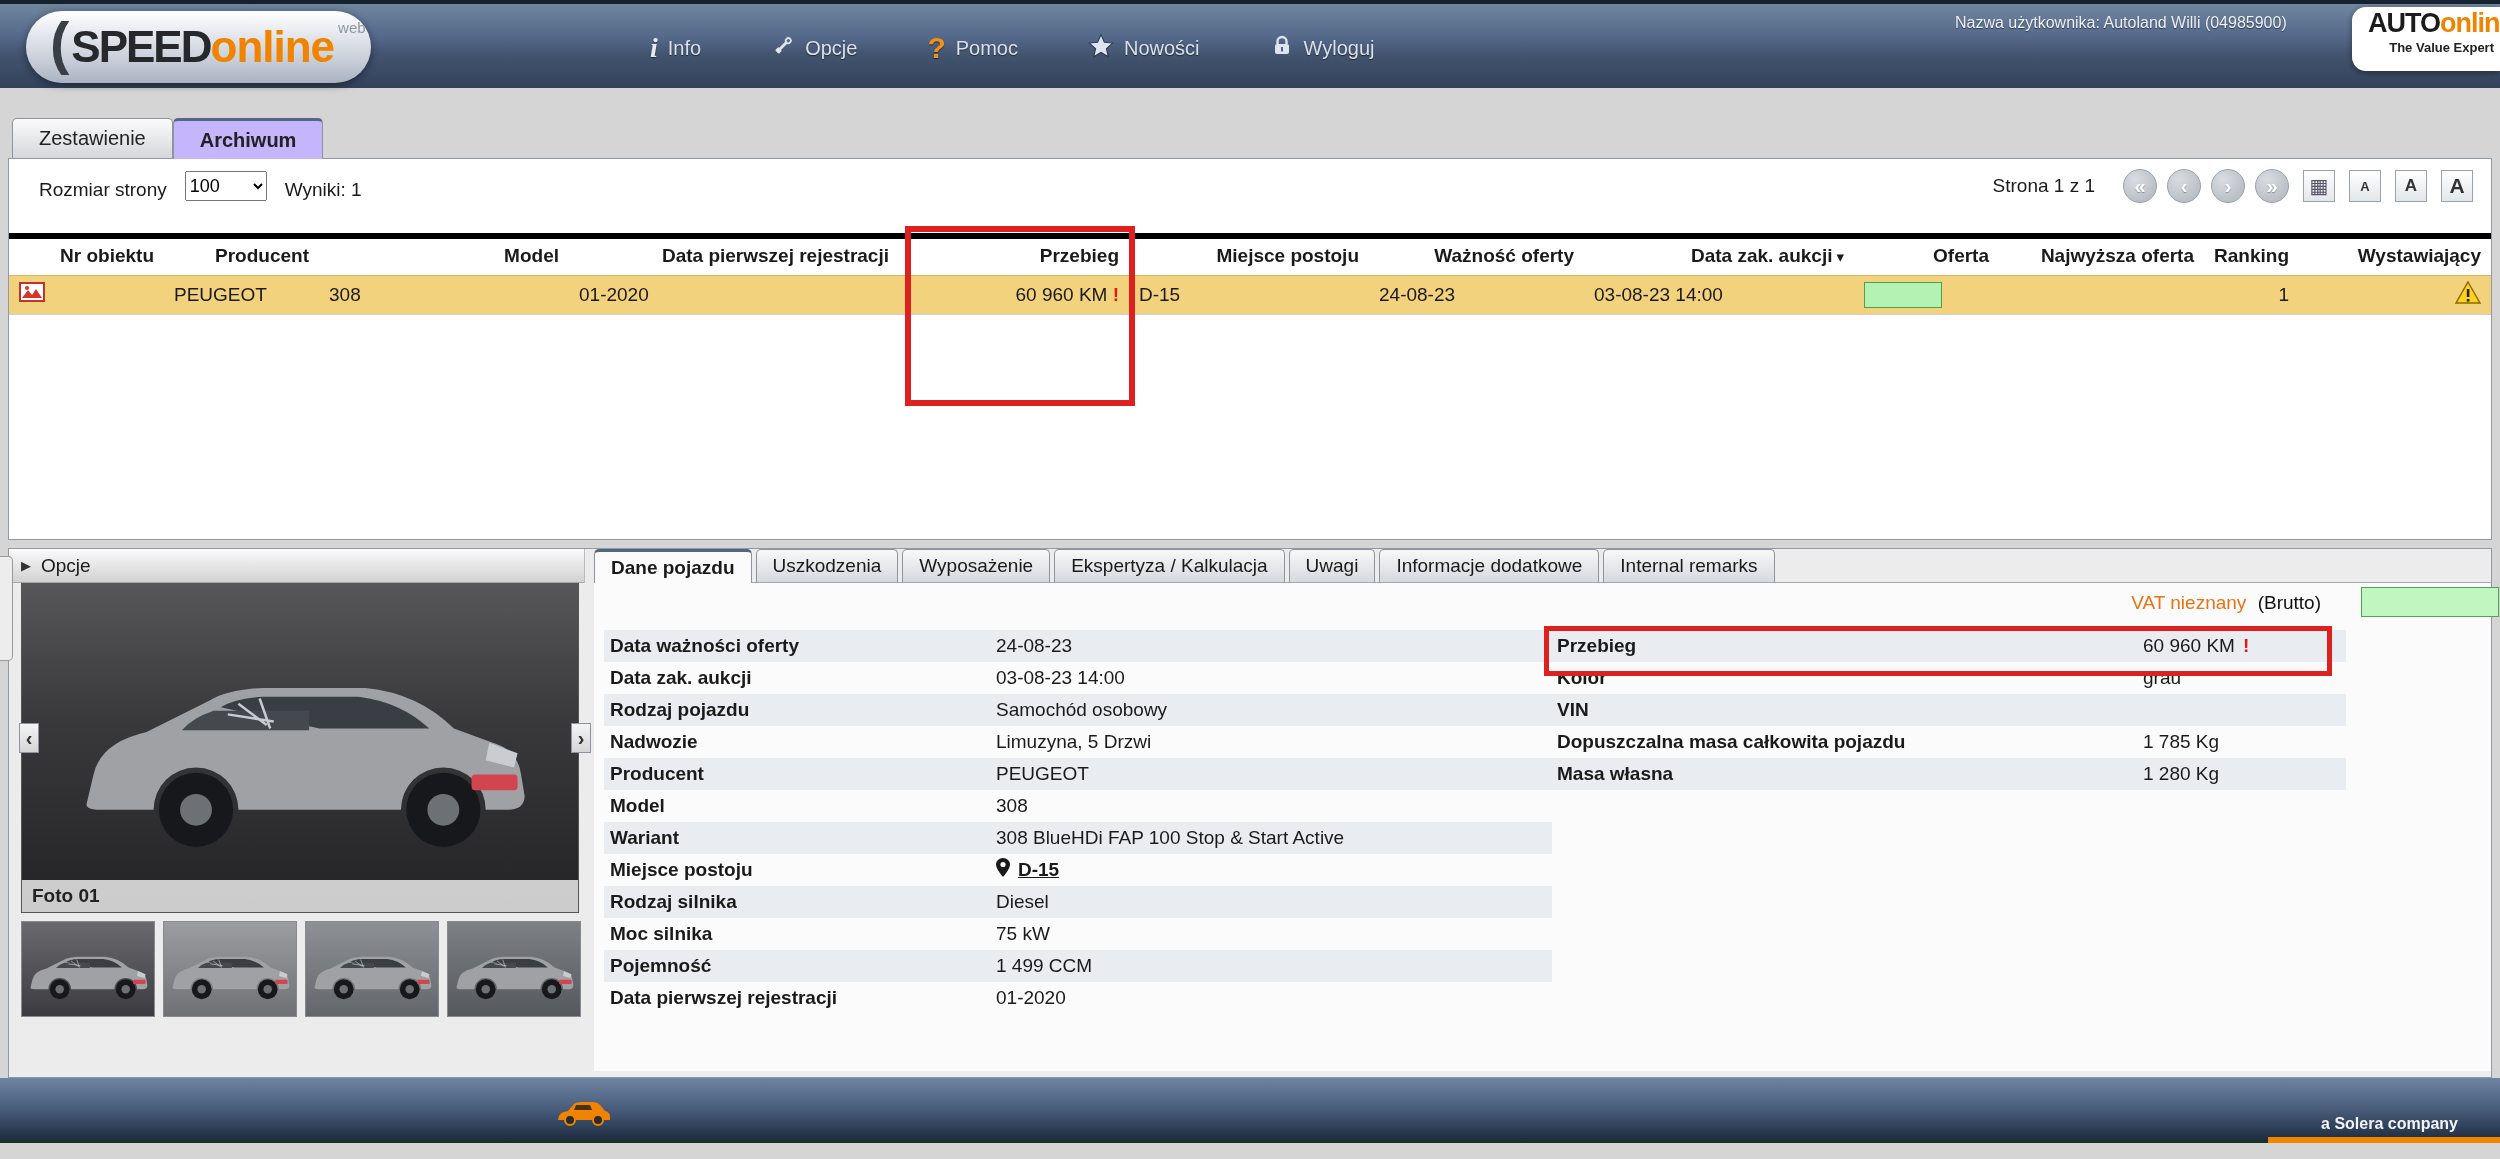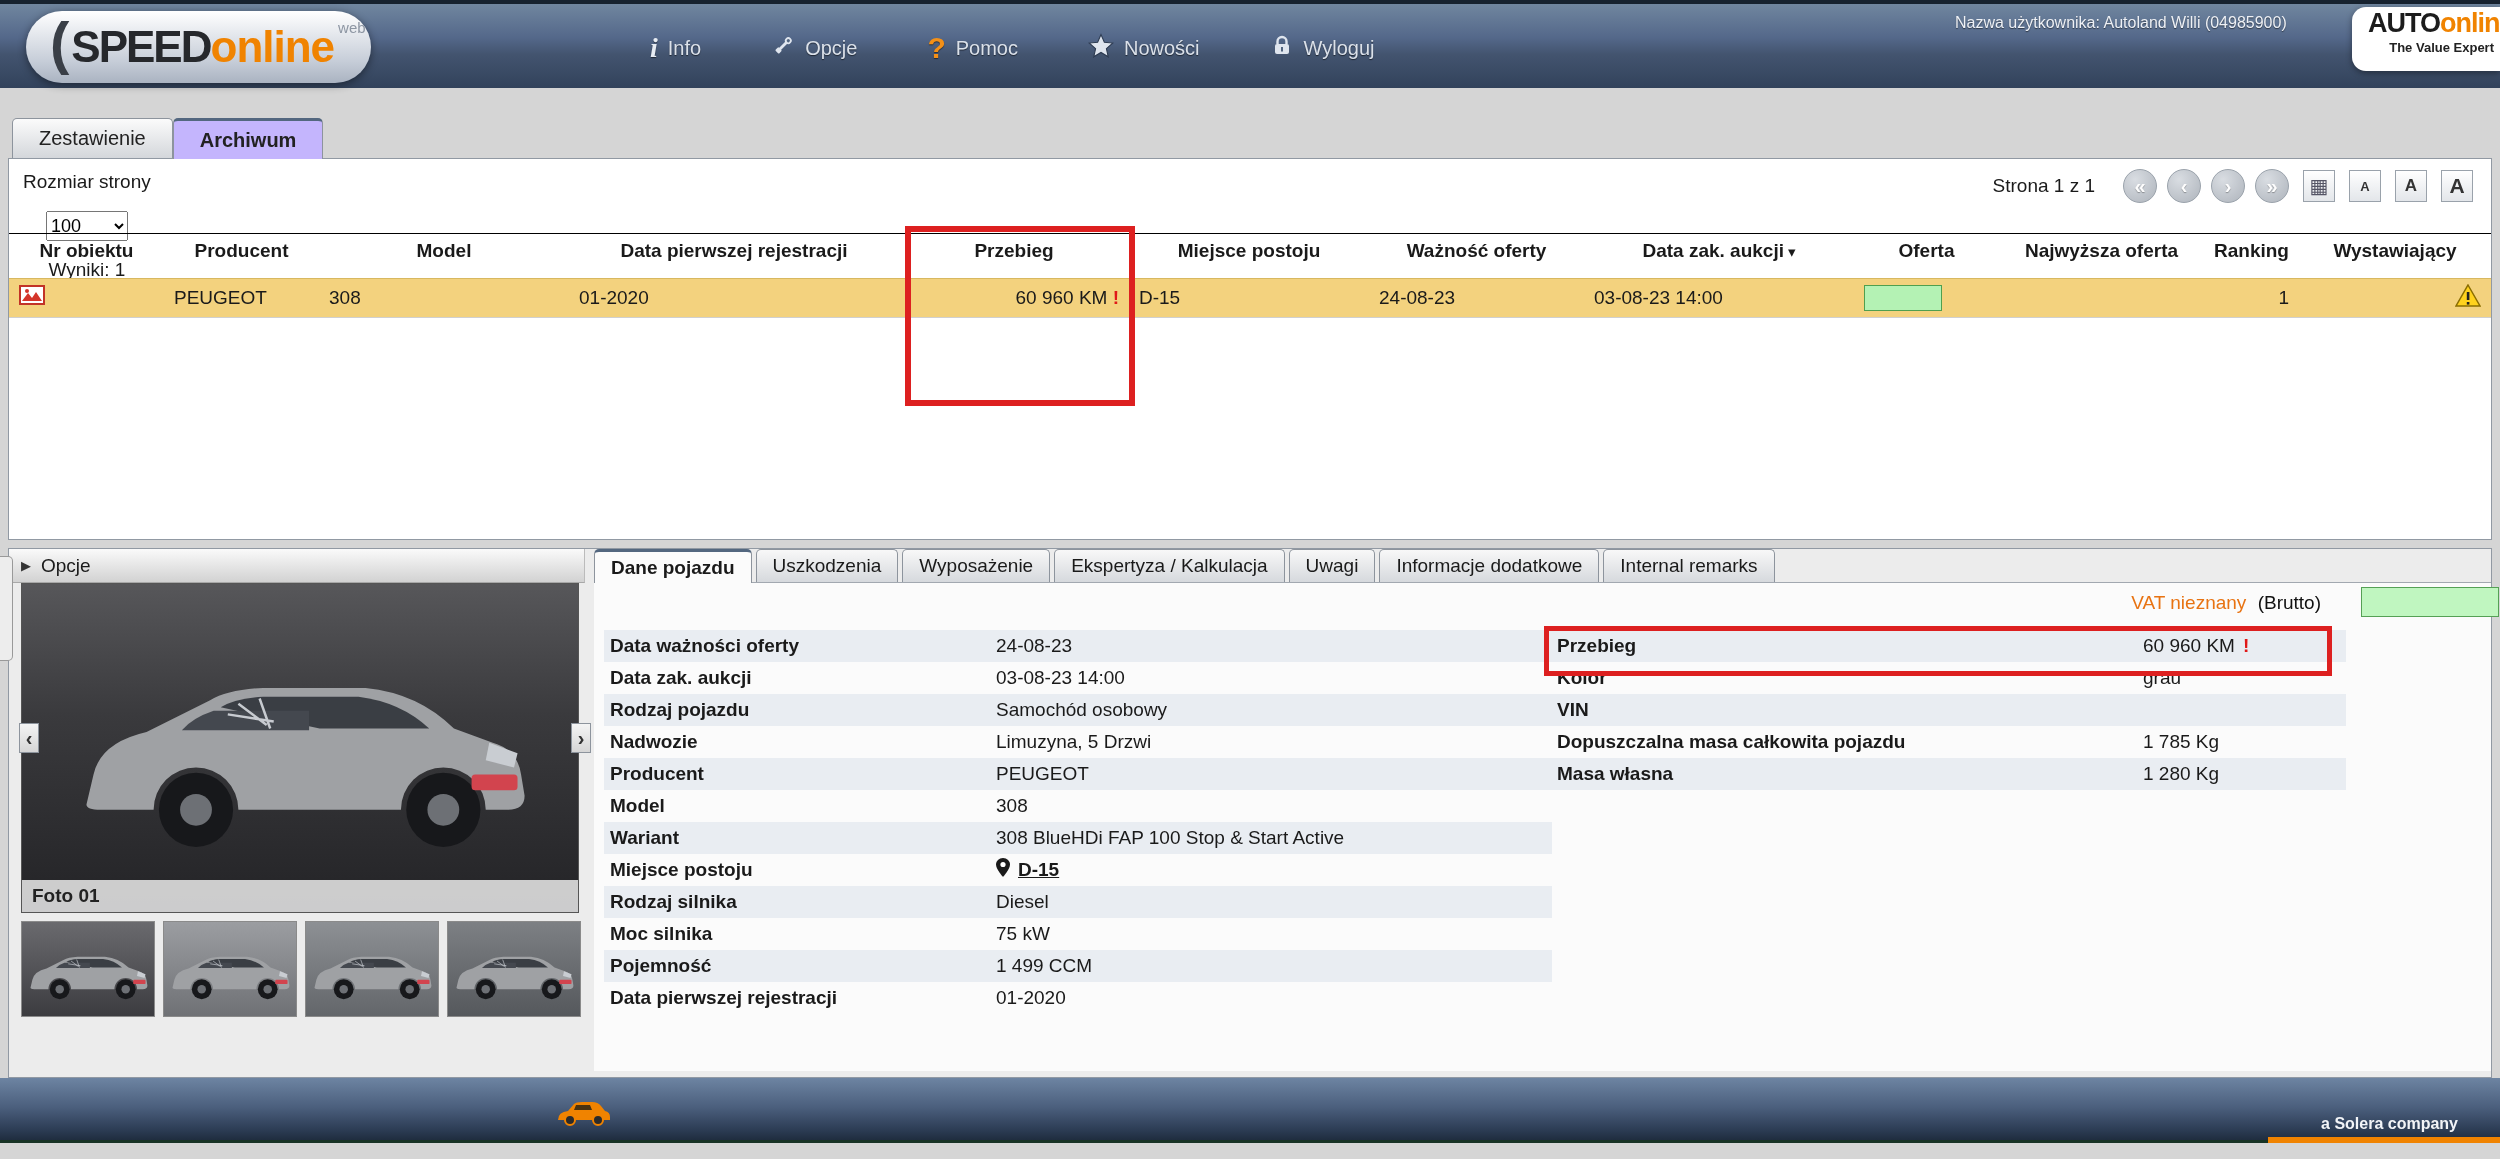--- a/index.html
+++ b/index.html
@@ -46,43 +46,43 @@
   .main-tabs { position:absolute; top:118px; left:12px; display:flex; z-index:3; }
   .tab {
     height:40px; padding:0 26px; display:flex; align-items:center; font-size:20px;
     background:linear-gradient(#fbfbfb,#d4d7db); border:1px solid #8d949d; border-bottom:none;
     border-radius:5px 5px 0 0; cursor:pointer; color:#222;
   }
   .tab.active { background:#c4b5fd; font-weight:bold; height:41px; border-top:3px solid #53677f; }
 
   
   .panel1 { position:absolute; top:158px; left:8px; width:2484px; height:382px; background:#fff; border:1px solid #9199a3; }
-  .toolbar-left { position:absolute; left:14px; top:12px; display:flex; align-items:center; gap:18px; font-size:19px;flex-direction:column; }
+  .toolbar-left { position:absolute; left:30px; top:12px; display:flex; align-items:flex-end; gap:18px; font-size:19px; }
   .pagesize-select { width:82px; height:30px; font-size:18px; font-family:inherit; }
   .toolbar-right { position:absolute; right:18px; top:10px; display:flex; align-items:center; gap:10px; }
   .page-info { font-size:19px; margin-right:18px; }
   .nav-circle {
     width:34px; height:34px; border-radius:50%; border:1px solid #9aa2ab;
     background:radial-gradient(circle at 35% 30%, #d9dde2, #aeb4bc);
     color:#fdfdfd; font-size:20px; font-weight:bold; display:flex; align-items:center; justify-content:center;
     text-shadow:0 1px 1px rgba(0,0,0,.3); cursor:pointer;
   }
   .sq-btn {
     width:32px; height:32px; border:1px solid #9aa2ab; background:linear-gradient(#ffffff,#e3e6ea);
     display:flex; align-items:center; justify-content:center; cursor:pointer; margin-left:4px; color:#333;
   }
   .sq-btn.export { font-size:20px; color:#556; }
   .sq-btn.a-s { font-size:13px; font-weight:bold; }
   .sq-btn.a-m { font-size:17px; font-weight:bold; }
   .sq-btn.a-l { font-size:21px; font-weight:bold; }
 
   table.grid { position:absolute; top:74px; left:0; width:2482px; border-collapse:collapse; table-layout:fixed; }
   table.grid th {
-    font-size:19px; font-weight:bold; text-align:center; vertical-align:bottom;
-    padding:6px 10px 16px; border-top:1px solid #000000; line-height:1.15; cursor:pointer;
+    font-size:19px; font-weight:bold; text-align:right; vertical-align:bottom;
+    padding:6px 10px 8px; border-top:6px solid #000000; line-height:1.15; cursor:pointer;
   }
   table.grid td { font-size:19px; padding:5px 10px; height:36px; }
   tr.data-row { background:#f3d27e; border-top:1px solid #d8b860; border-bottom:1px solid #d0d0d0; cursor:pointer; }
   .al-right { text-align:right; }
   .sort-glyph { font-size:15px; margin-left:4px; }
   .offer-box { width:78px; height:26px; background:#b4f2b4; border:1px solid #4f9f4f; }
   .red { color:#e01818; font-weight:bold; }
 
   
   .details { position:absolute; top:548px; left:8px; width:2484px; height:530px; background:#ececec; border:1px solid #9199a3; }

